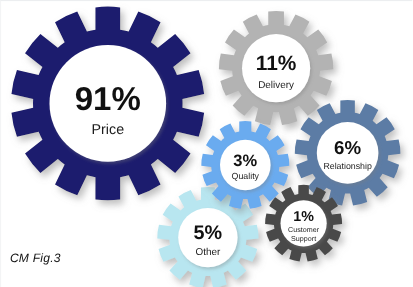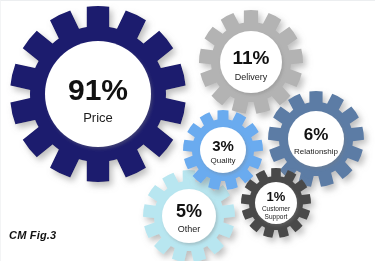--- a/index.html
+++ b/index.html
@@ -41,21 +41,21 @@
     text-anchor: middle;
     font-family: "Liberation Sans", sans-serif;
   }
   #figure-caption {
     position: absolute;
     left: 8px;
     top: 228px;
     font-family: "Liberation Sans", sans-serif;
     font-size: 11px;
     font-style: italic;
-    font-weight: bold;
+    font-weight: normal;
     color: #111111;
     letter-spacing: 0.2px;
     white-space: nowrap;
   }
 </style>
 </head>
 <body>
 
 <div id="figure-canvas">
 

